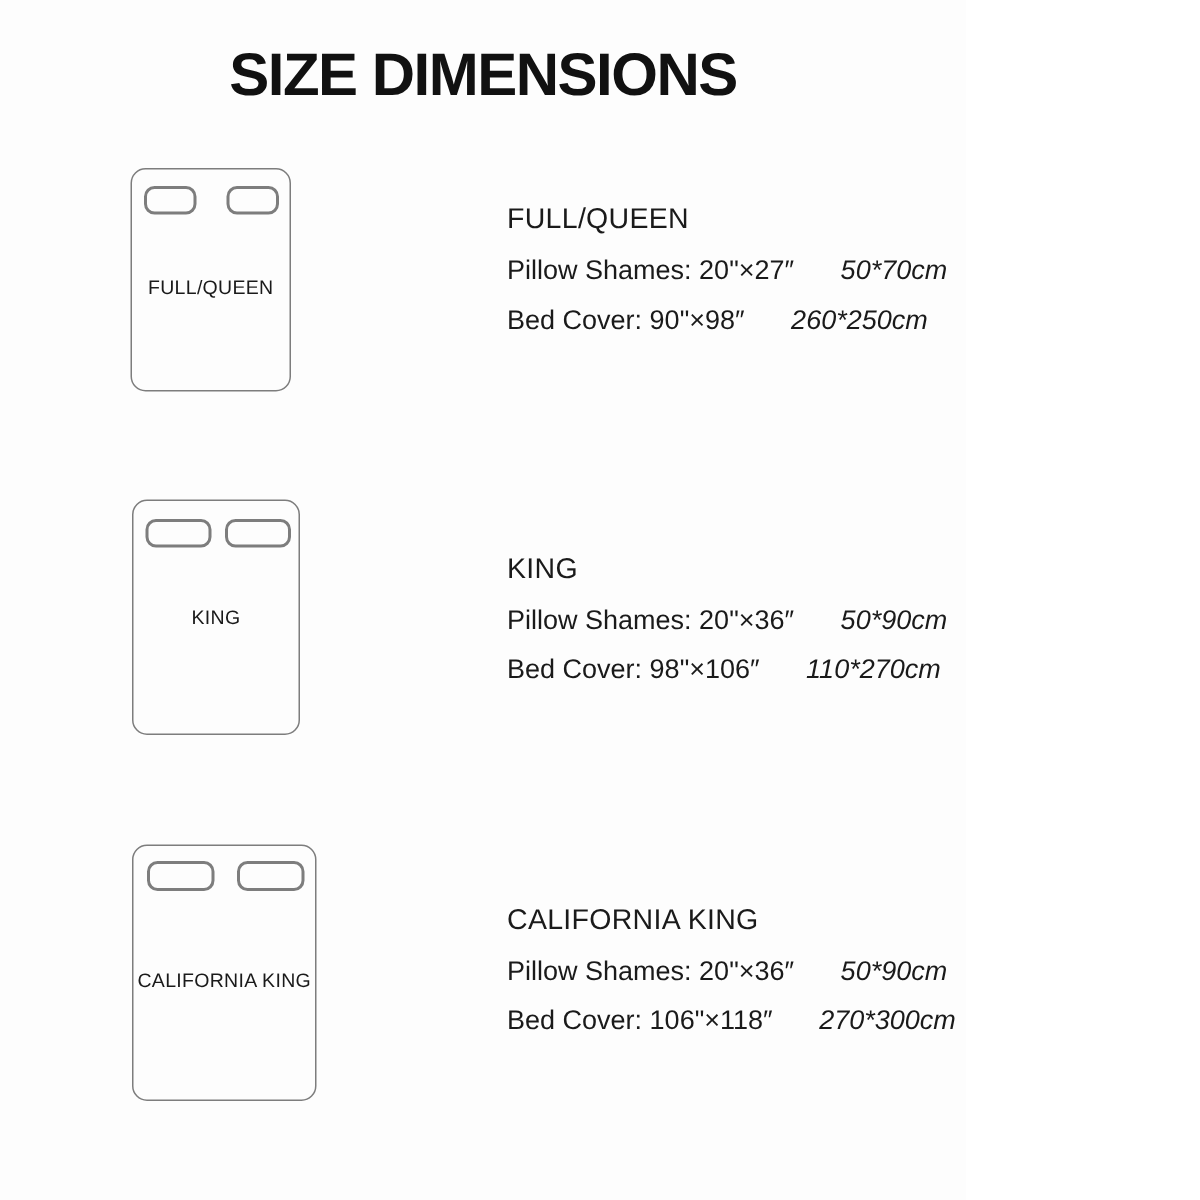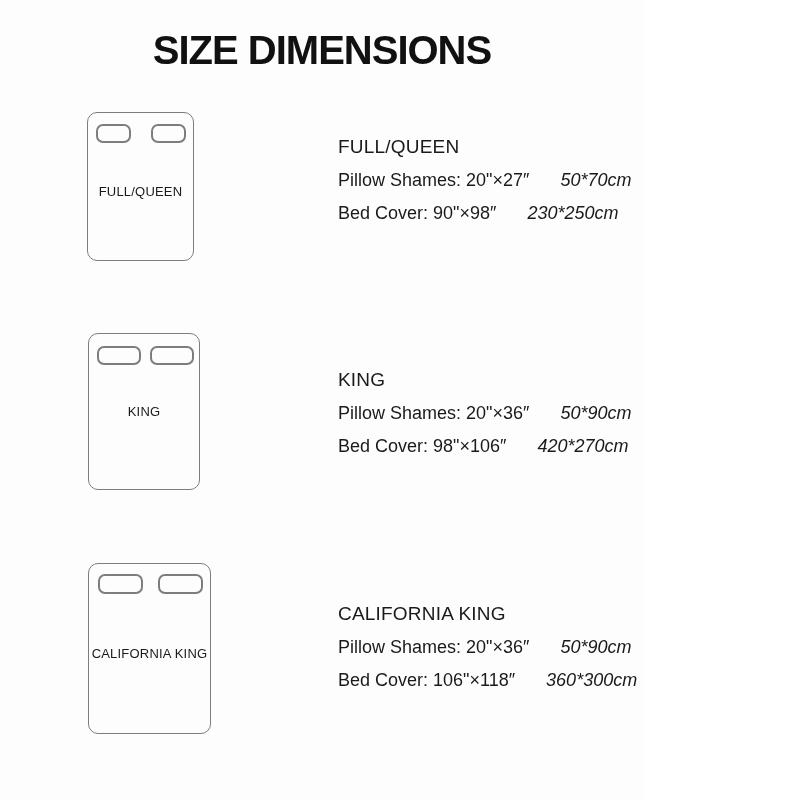--- a/index.html
+++ b/index.html
@@ -111,55 +111,55 @@
   <div class="info info-1">
     <div class="size-name">FULL/QUEEN</div>
     <div class="dim-line">
       <span>Pillow Shames:</span>
       <span class="in">20"×27″</span>
       <span class="cm">50*70cm</span>
     </div>
     <div class="dim-line">
       <span>Bed Cover:</span>
       <span class="in">90"×98″</span>
-      <span class="cm">230*250cm</span>
+      <span class="cm">260*250cm</span>
     </div>
   </div>
 
   <div class="bed bed-2">
     <span class="pillow p-left"></span>
     <span class="pillow p-right"></span>
     <span class="bed-label">KING</span>
   </div>
   <div class="info info-2">
     <div class="size-name">KING</div>
     <div class="dim-line">
       <span>Pillow Shames:</span>
       <span class="in">20"×36″</span>
       <span class="cm">50*90cm</span>
     </div>
     <div class="dim-line">
       <span>Bed Cover:</span>
       <span class="in">98"×106″</span>
-      <span class="cm">420*270cm</span>
+      <span class="cm">110*270cm</span>
     </div>
   </div>
 
   <div class="bed bed-3">
     <span class="pillow p-left"></span>
     <span class="pillow p-right"></span>
     <span class="bed-label">CALIFORNIA KING</span>
   </div>
   <div class="info info-3">
     <div class="size-name">CALIFORNIA KING</div>
     <div class="dim-line">
       <span>Pillow Shames:</span>
       <span class="in">20"×36″</span>
       <span class="cm">50*90cm</span>
     </div>
     <div class="dim-line">
       <span>Bed Cover:</span>
       <span class="in">106"×118″</span>
-      <span class="cm">360*300cm</span>
+      <span class="cm">270*300cm</span>
     </div>
   </div>
 
 </div>
 
 </body></html>

